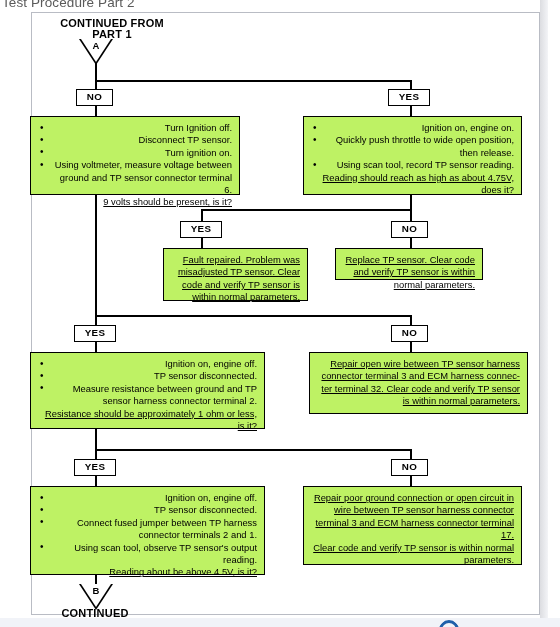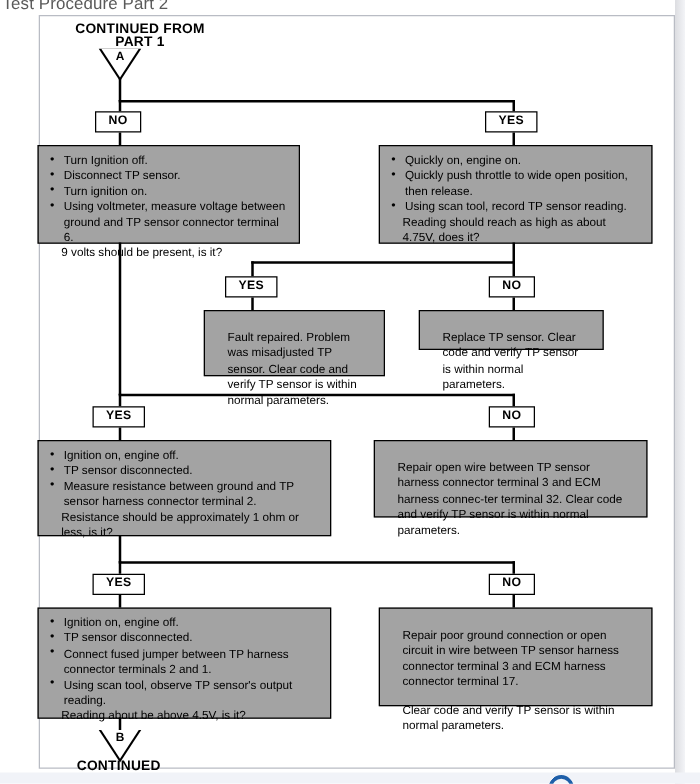--- a/index.html
+++ b/index.html
@@ -121,39 +121,40 @@
     text-align: center;
     line-height: 14px;
     height: 17px;
     color: #000;
   }
 
   
   .box {
     position: absolute;
     border: 1.6px solid #000;
-    background: #a3a3a3;
+    background: #bef264;
     font-size: 9.4px;
     line-height: 12.4px;
     color: #000;
     padding: 5px 7px 5px 8px;
+    text-align: right;
   }
   .box ul { list-style: none; margin: 0; padding: 0; }
   .box ul li {
     position: relative;
     padding-left: 12px;
     margin-bottom: 0px;
   }
   .box ul li:before {
     content: "\2022";
     position: absolute; left: 1px; top: -0.5px;
     font-size: 10px;
   }
   .box .tail { margin-top: 0px; }
-  .box p { margin: 10px; }
+  .box p { margin: 0; text-decoration: underline; }
 </style>
 </head>
 <body>
 
 <div id="page">
 
   <div id="page-title">Test Procedure Part 2</div>
 
   <div id="doc-frame">
     <div id="canvas">
@@ -187,21 +188,21 @@
           <li>Turn Ignition off.</li>
           <li>Disconnect TP sensor.</li>
           <li>Turn ignition on.</li>
           <li>Using voltmeter, measure voltage between ground and TP sensor connector terminal 6.</li>
         </ul>
         <p class="tail">9 volts should be present, is it?</p>
       </div>
 
       <div class="box" style="left:271px; top:103px; width:219px; height:79px;">
         <ul>
-          <li>Quickly on, engine on.</li>
+          <li>Ignition on, engine on.</li>
           <li>Quickly push throttle to wide open position, then release.</li>
           <li>Using scan tool, record TP sensor reading.</li>
         </ul>
         <p class="tail">Reading should reach as high as about 4.75V, does it?</p>
       </div>
 
       <div class="ln v" style="left:378px; top:181px; height:16px;"></div>
       <div class="ln h" style="left:169px; top:196px; width:211px;"></div>
       <div class="ln v" style="left:169px; top:196px; height:13px;"></div>
       <div class="ln v" style="left:378px; top:196px; height:13px;"></div>
@@ -233,21 +234,21 @@
 
       <div class="box" style="left:-2px; top:339px; width:235px; height:77px;">
         <ul>
           <li>Ignition on, engine off.</li>
           <li>TP sensor disconnected.</li>
           <li>Measure resistance between ground and TP sensor harness connector terminal 2.</li>
         </ul>
         <p class="tail">Resistance should be approximately 1 ohm or less, is it?</p>
       </div>
 
-      <div class="box" style="left:267px; top:339px; width:219px; height:62px;">
+      <div class="box" style="left:277px; top:339px; width:219px; height:62px;">
         <p>Repair open wire between TP sensor harness connector terminal 3 and ECM harness connec-ter terminal 32. Clear code and verify TP sensor is within normal parameters.</p>
       </div>
 
       <div class="ln v" style="left:63px; top:415px; height:22px;"></div>
       <div class="ln h" style="left:63px; top:436px; width:317px;"></div>
       <div class="ln v" style="left:378px; top:436px; height:11px;"></div>
       <div class="ln v" style="left:63px; top:436px; height:11px;"></div>
 
       <div class="pill" style="left:42px; top:446px; width:42px;">YES</div>
       <div class="pill" style="left:359px; top:446px; width:37px;">NO</div>

